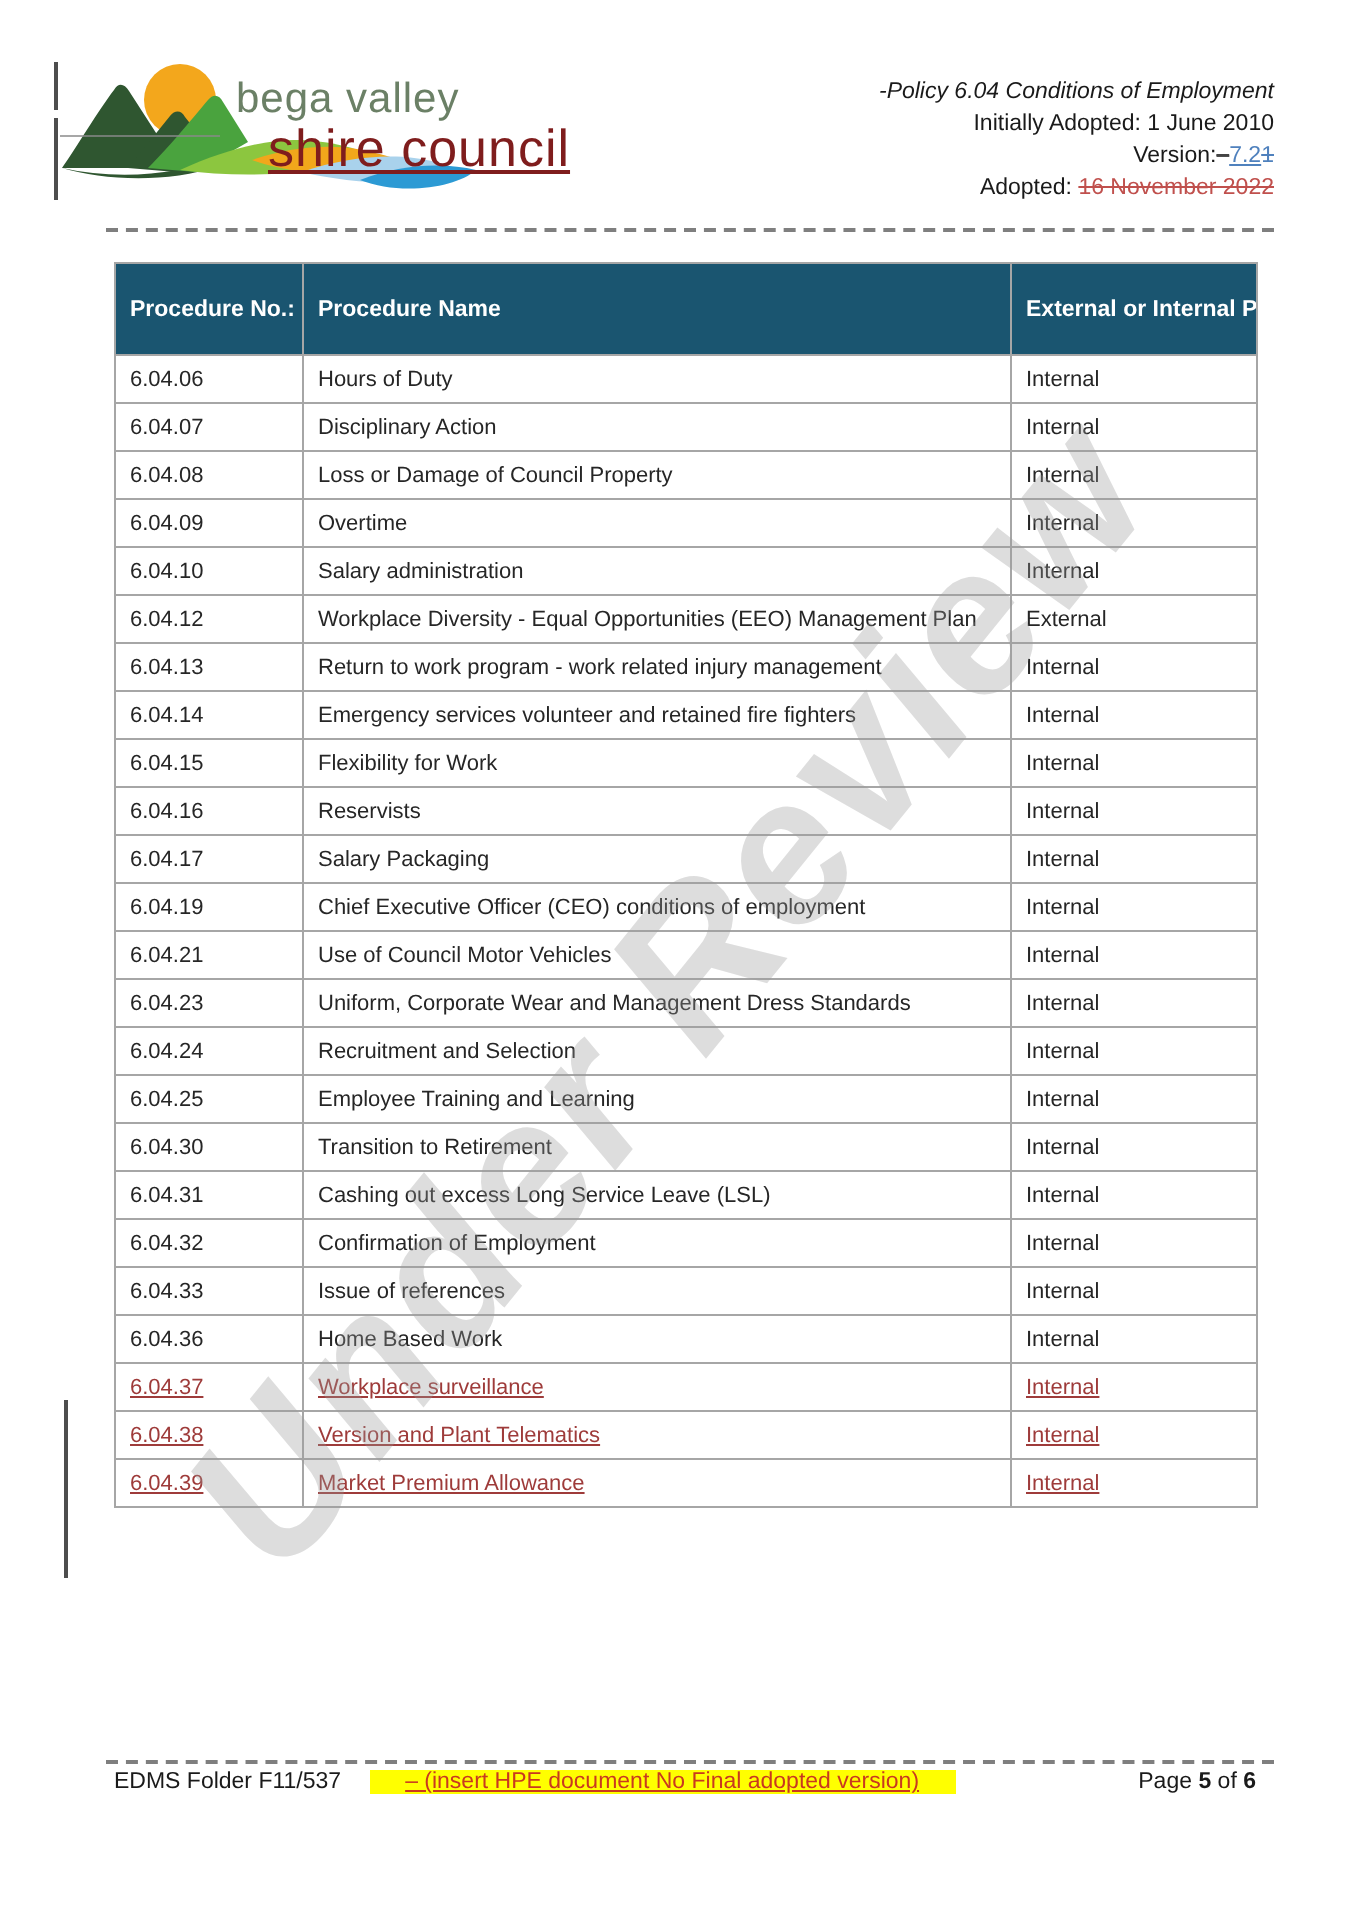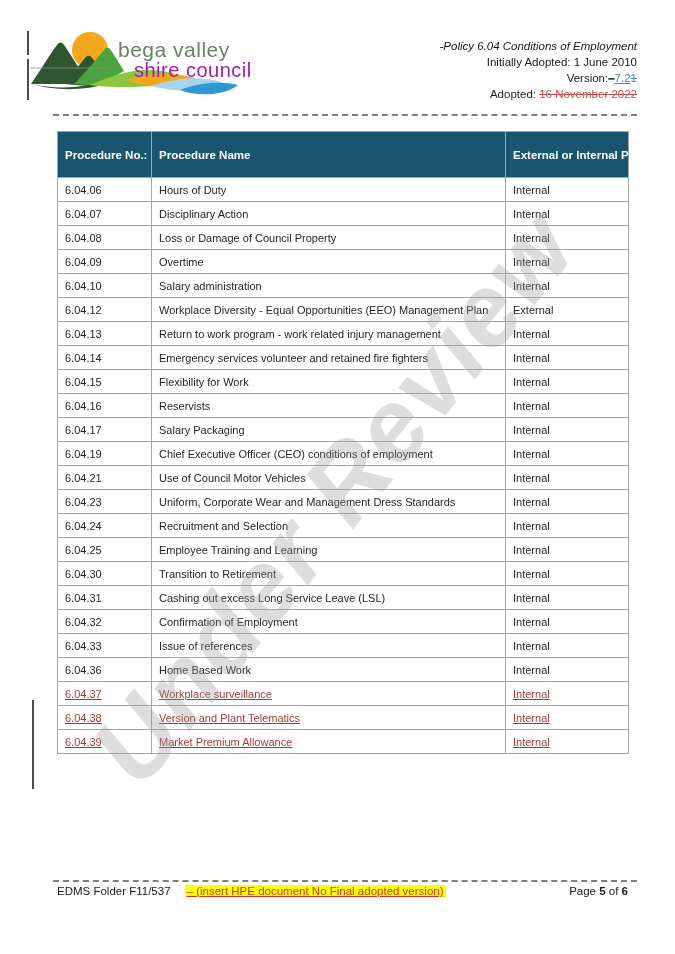--- a/index.html
+++ b/index.html
@@ -12,21 +12,21 @@
   
   .change-bar { position:absolute; width:2px; background:#4d4d4d; }
   .bar-top-1 { left:27px; top:31px;  height:24px; }
   .bar-top-2 { left:27px; top:59px;  height:41px; }
   .bar-bottom{ left:32px; top:700px; height:89px; }
 
   
   .logo { position:absolute; left:30px; top:26px; width:230px; height:84px;padding-left:44px; }
   .logo svg { position:absolute; left:0; top:0; }
   .logo-line1 { position:absolute; left:88px;  top:12px; font-size:21px; letter-spacing:.5px; color:#6b8066; }
-  .logo-line2 { position:absolute; left:104px; top:33px; font-size:20px; letter-spacing:.5px; color:#a21caf; }
+  .logo-line2 { position:absolute; left:104px; top:33px; font-size:26px; letter-spacing:.5px; color:#7f1d1d;text-decoration:underline; }
 
   
   .doc-header { position:absolute; right:38px; top:38px; text-align:right; font-size:11.5px; line-height:16px; color:#1a1a1a; white-space:nowrap; }
   .doc-header .policy { font-style:italic; }
   .ins { color:#4f81bd; text-decoration:underline; }
   .ins-del { color:#4f81bd; text-decoration:line-through; }
   .del { color:#c0504d; text-decoration:line-through; }
   .dash-del { color:#444; text-decoration:line-through; }
 
   .dashed-rule { position:absolute; left:53px; width:584px; border-top:2px dashed #7f7f7f; }
@@ -53,21 +53,21 @@
     transform:translate(-50%,-50%) rotate(-51deg);
     font-size:102px; font-weight:bold; font-style:italic;
     color:#9a9a9a; opacity:.33; white-space:nowrap;
     pointer-events:none; letter-spacing:2px;
   }
 
   
   .footer-row { position:absolute; left:57px; top:885px; width:571px; font-size:11.5px; color:#1a1a1a; }
   .footer-hl {
     margin-left:14px; background:#ffff00; color:#c9391f;
-    text-decoration:underline; padding:0 2px;
+    text-decoration:underline; padding:0 18px;
   }
   .footer-page { position:absolute; right:0; top:0;text-align:center; }
   .footer-page b { font-weight:bold; }
 </style>
 </head>
 <body>
 
 <div class="page">
 
   <div class="change-bar bar-top-1"></div>

